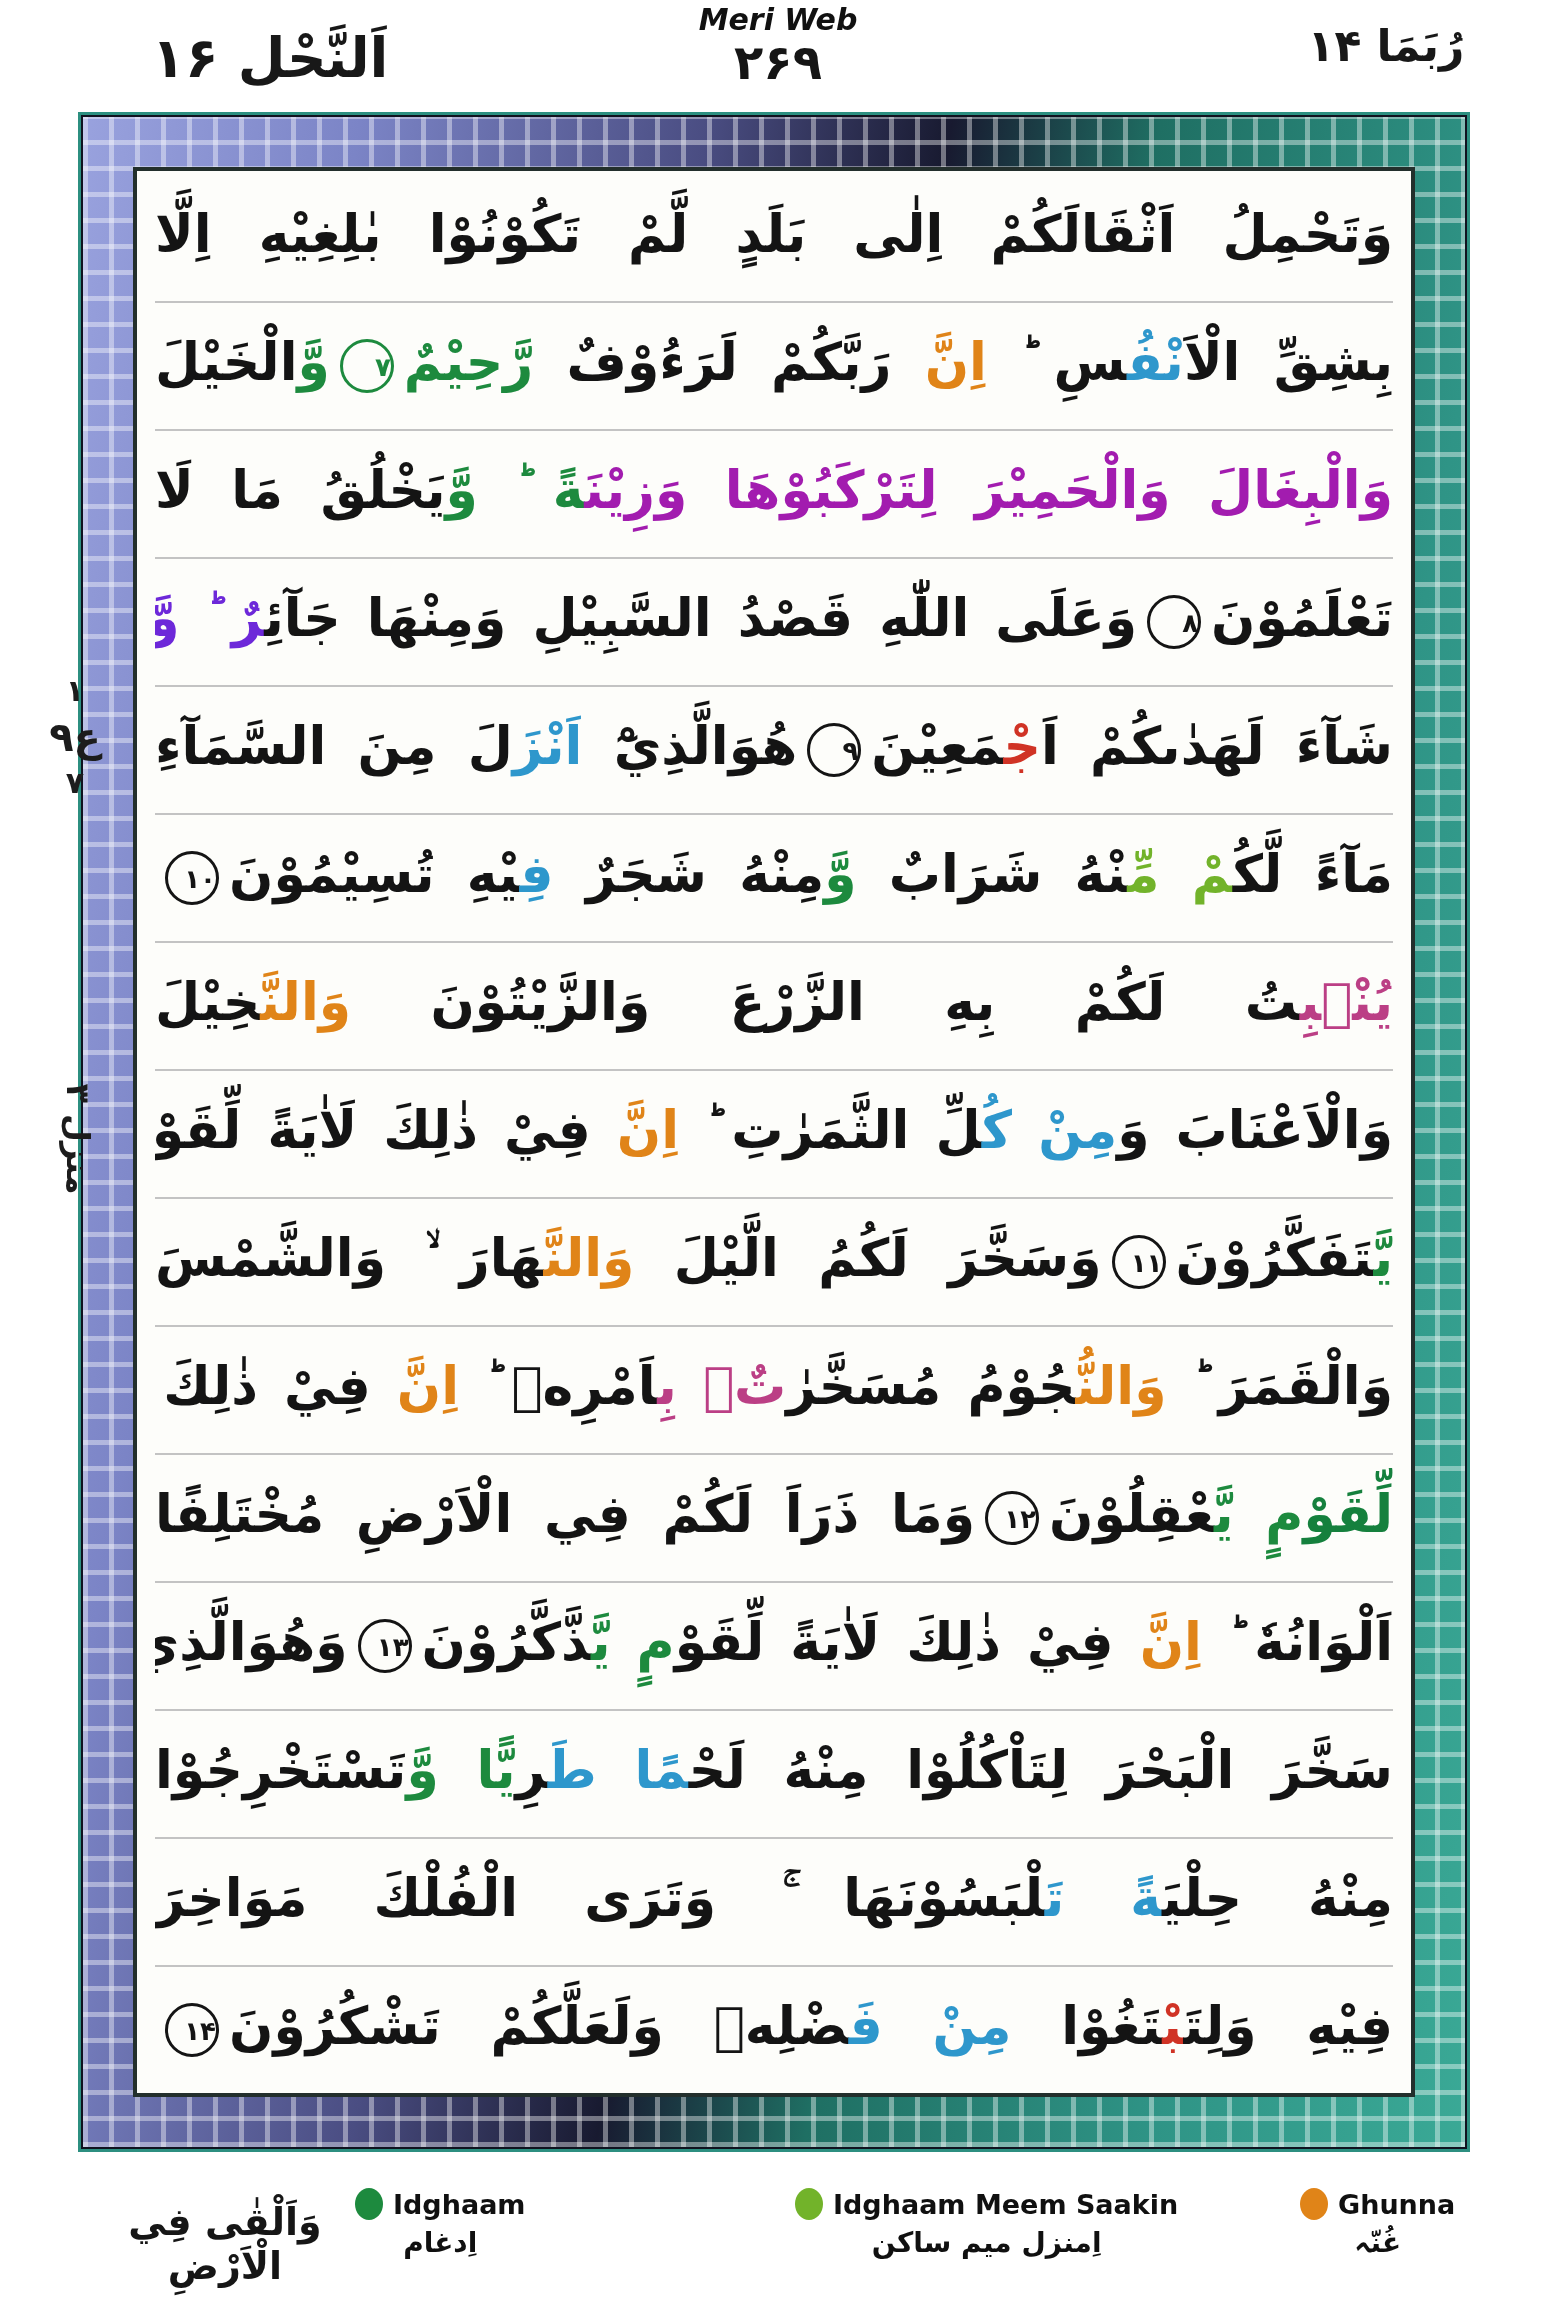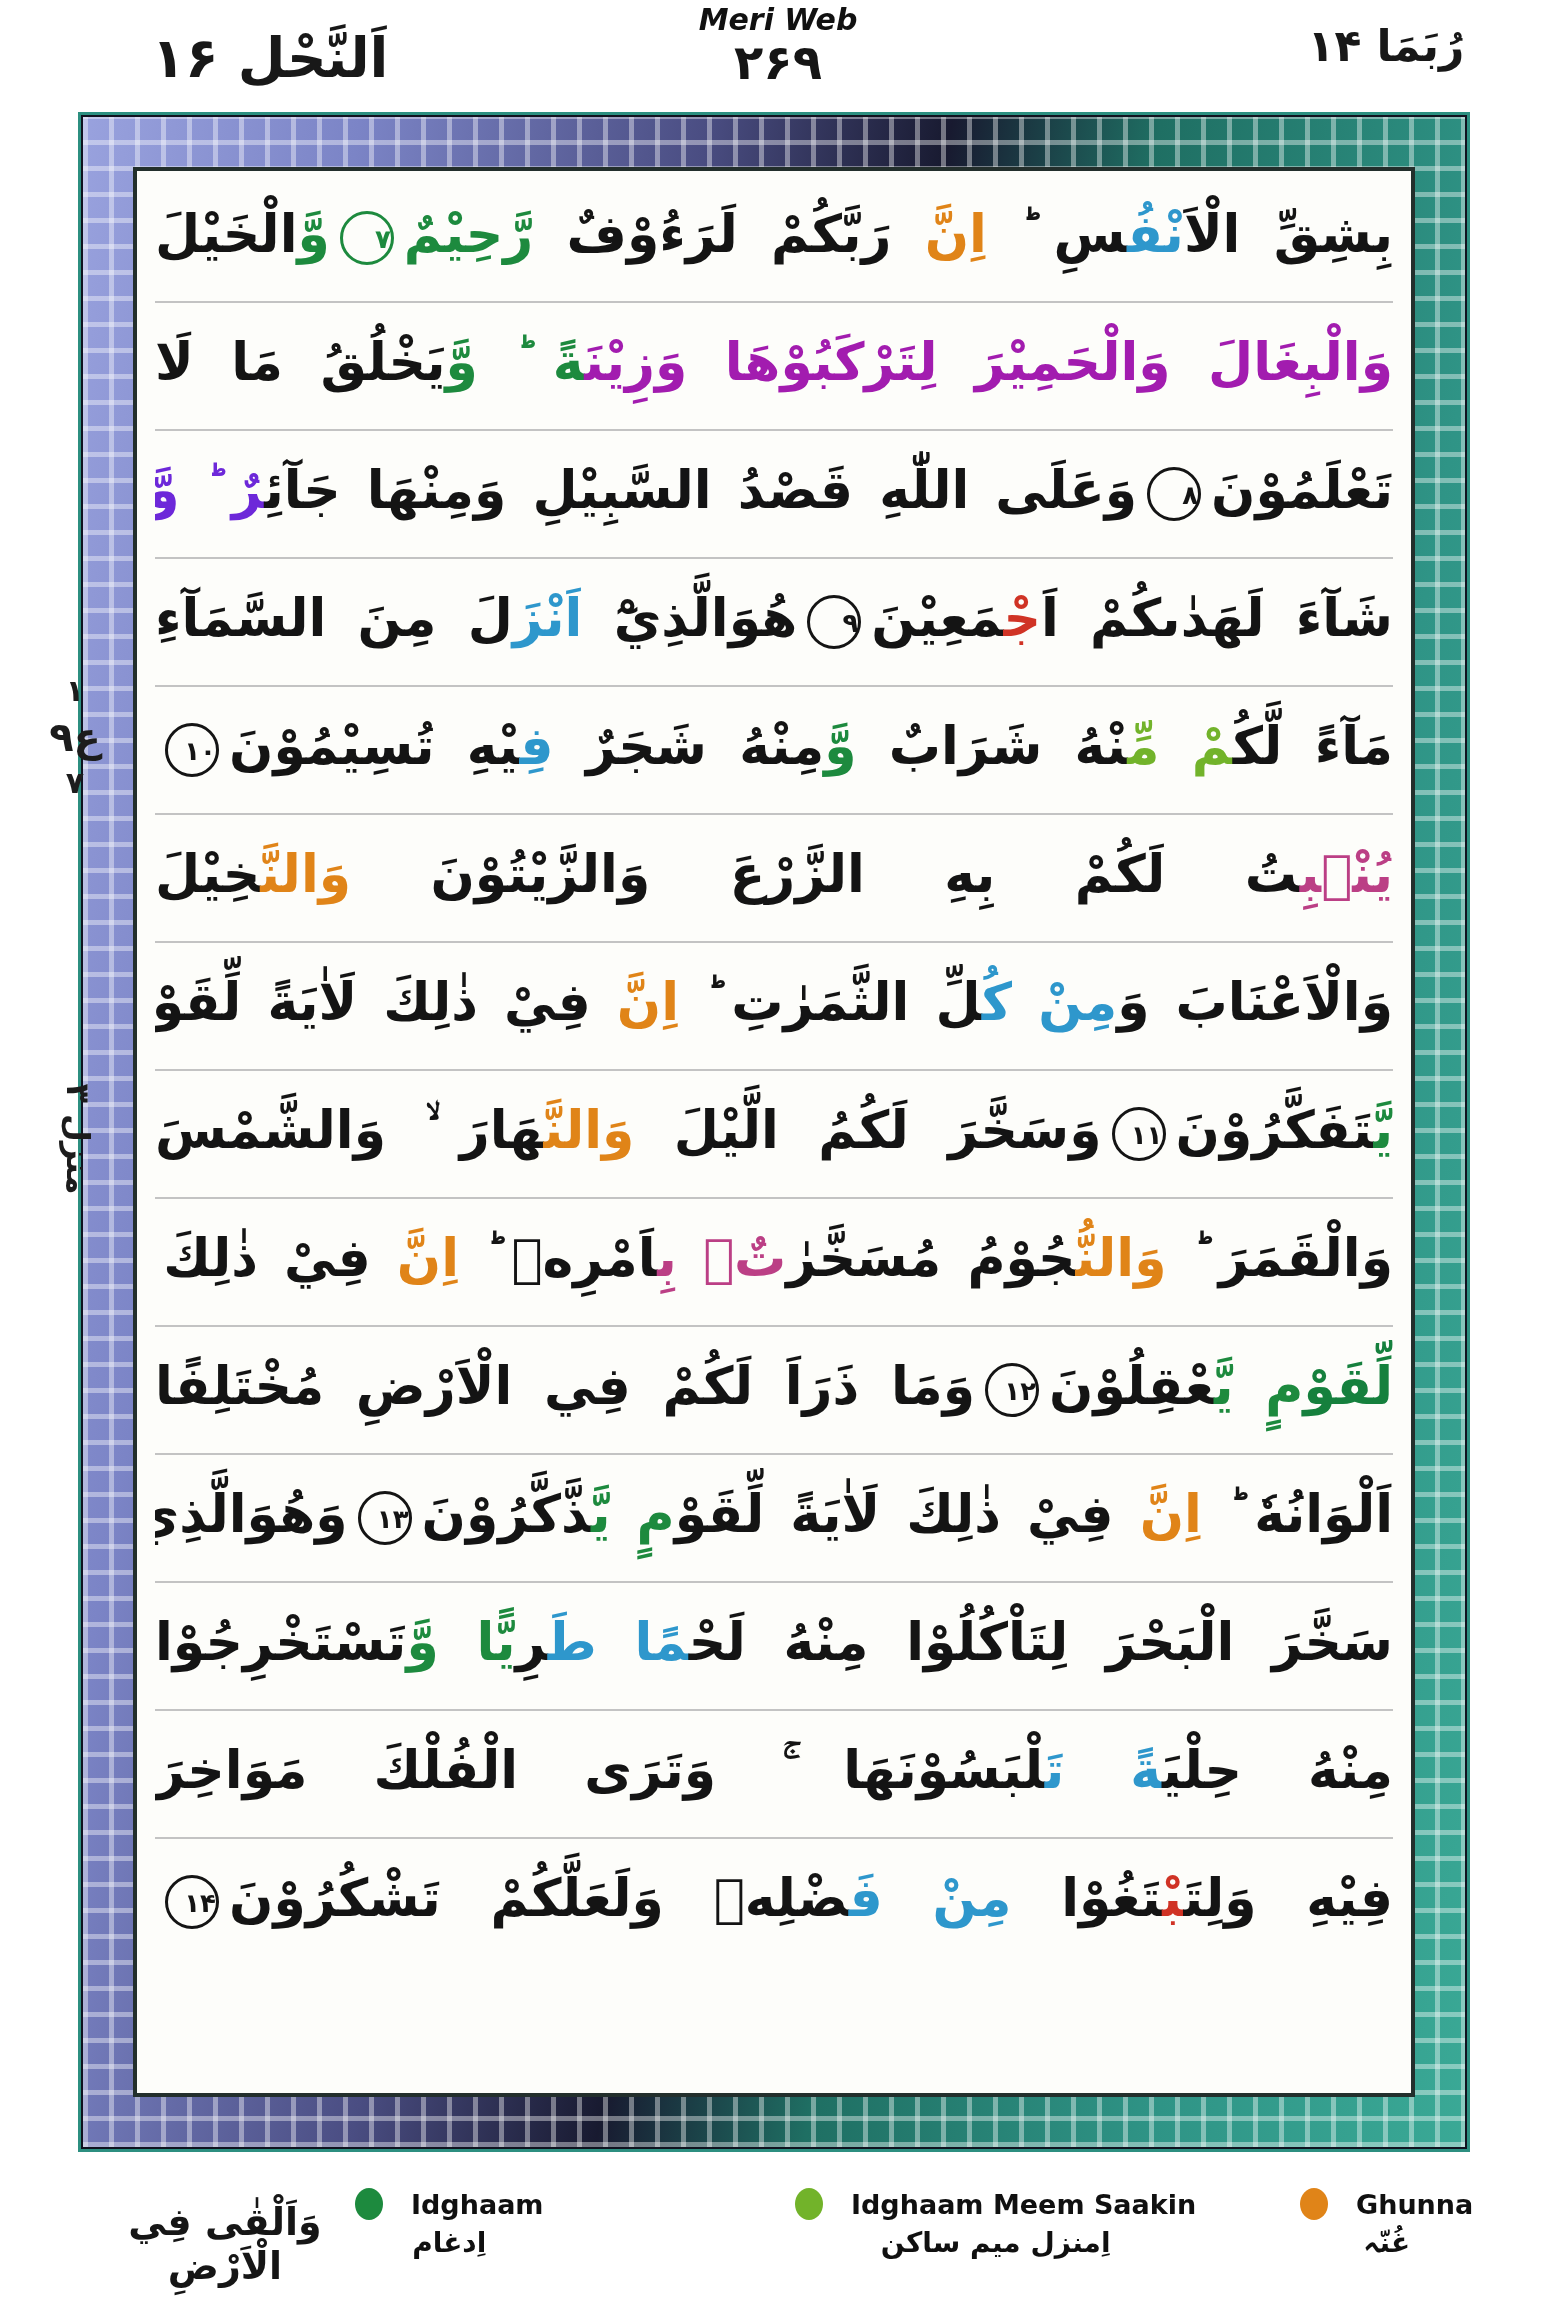--- a/index.html
+++ b/index.html
@@ -64,37 +64,38 @@
     position:absolute;left:18px;top:1120px;width:120px;text-align:center;
     font-size:32px;font-weight:bold;color:#1c1c1c;
     transform:rotate(90deg);transform-origin:center center;
   }
   
   .catchword{
     position:absolute;left:100px;top:2200px;width:250px;text-align:center;
     font-size:38px;font-weight:bold;color:#161616;
   }
   .legend-item{position:absolute;top:2188px;text-align:center;}
-  .legend-row{display:flex;align-items:center;gap:28px;justify-content:flex-start;}
+  .legend-row{display:flex;align-items:center;gap:10px;justify-content:flex-start;}
   .legend-dot{width:28px;height:32px;border-radius:50%;flex:0 0 auto;}
   .legend-name{font-size:27px;font-weight:bold;color:#101010;white-space:nowrap;}
   .legend-urdu{font-size:28px;font-weight:bold;color:#101010;margin-top:6px;}
 </style>
 </head>
 <body>
 
 <div class="watermark">Meri Web</div>
 <div class="hdr-surah" dir="rtl">اَلنَّحْل ۱۶</div>
 <div class="hdr-page">۲۶۹</div>
 <div class="hdr-juz" dir="rtl">رُبَمَا ۱۴</div>
 
 <div class="frame-outer">
   <div class="frame-band">
     <div class="frame-inner">
       <div id="quran-lines" dir="rtl">
+          <div class="qline" dir="rtl"><span style="color: rgb(20, 20, 20);">وَتَحْمِلُ اَثْقَالَكُمْ اِلٰى بَلَدٍ لَّمْ تَكُوْنُوْا بٰلِغِيْهِ اِلَّا</span></div>
           <div class="qline" dir="rtl"><span style="color: rgb(20, 20, 20);">بِشِقِّ الْاَ</span><span style="color: rgb(46, 151, 204);">نْفُ</span><span style="color: rgb(20, 20, 20);">سِ ؕ </span><span style="color: rgb(224, 132, 24);">اِنَّ</span><span style="color: rgb(20, 20, 20);"> رَبَّكُمْ لَرَءُوْفٌ </span><span style="color: rgb(29, 138, 62);">رَّحِيْمٌ</span><span class="ayah" style="color: rgb(29, 138, 62); border-color: rgb(29, 138, 62);">۷</span><span style="color: rgb(29, 138, 62);">وَّ</span><span style="color: rgb(20, 20, 20);">الْخَيْلَ</span></div>
           <div class="qline" dir="rtl"><span style="color: #a21caf;">وَالْبِغَالَ وَالْحَمِيْرَ لِتَرْكَبُوْهَا وَزِيْنَ</span><span style="color: rgb(29, 138, 62);">ةً ؕ وَّ</span><span style="color: rgb(20, 20, 20);">يَخْلُقُ مَا لَا</span></div>
           <div class="qline" dir="rtl"><span style="color: rgb(20, 20, 20);">تَعْلَمُوْنَ</span><span class="ayah" style="color: rgb(20, 20, 20); border-color: rgb(20, 20, 20);">۸</span><span style="color: rgb(20, 20, 20);">وَعَلَى اللّٰهِ قَصْدُ السَّبِيْلِ وَمِنْهَا جَآئِ</span><span style="color: #6d28d9;">رٌ ؕ وَّ</span></div>
           <div class="qline" dir="rtl"><span style="color: rgb(20, 20, 20);">شَآءَ لَهَدٰىكُمْ اَ</span><span style="color: rgb(208, 51, 37);">جْ</span><span style="color: rgb(20, 20, 20);">مَعِيْنَ</span><span class="ayah" style="color: rgb(20, 20, 20); border-color: rgb(20, 20, 20);">۹</span><span style="color: rgb(20, 20, 20);">هُوَالَّذِيْٓ </span><span style="color: rgb(46, 151, 204);">اَنْزَ</span><span style="color: rgb(20, 20, 20);">لَ مِنَ السَّمَآءِ</span></div>
           <div class="qline" dir="rtl"><span style="color: rgb(20, 20, 20);">مَآءً لَّكُ</span><span style="color: rgb(114, 179, 42);">مْ مِّ</span><span style="color: rgb(20, 20, 20);">نْهُ شَرَابٌ </span><span style="color: rgb(29, 138, 62);">وَّ</span><span style="color: rgb(20, 20, 20);">مِنْهُ شَجَرٌ </span><span style="color: rgb(46, 151, 204);">فِ</span><span style="color: rgb(20, 20, 20);">يْهِ تُسِيْمُوْنَ</span><span class="ayah" style="color: rgb(20, 20, 20); border-color: rgb(20, 20, 20);">۱۰</span></div>
           <div class="qline" dir="rtl"><span style="color: rgb(187, 63, 133);">يُنْۢبِ</span><span style="color: rgb(20, 20, 20);">تُ لَكُمْ بِهِ الزَّرْعَ وَالزَّيْتُوْنَ </span><span style="color: rgb(224, 132, 24);">وَالنَّ</span><span style="color: rgb(20, 20, 20);">خِيْلَ</span></div>
           <div class="qline" dir="rtl"><span style="color: rgb(20, 20, 20);">وَالْاَعْنَابَ وَ</span><span style="color: rgb(46, 151, 204);">مِنْ كُ</span><span style="color: rgb(20, 20, 20);">لِّ الثَّمَرٰتِ ؕ </span><span style="color: rgb(224, 132, 24);">اِنَّ</span><span style="color: rgb(20, 20, 20);"> فِيْ ذٰلِكَ لَاٰيَةً لِّقَوْ</span></div>
           <div class="qline" dir="rtl"><span style="color: rgb(29, 138, 62);">يَّ</span><span style="color: rgb(20, 20, 20);">تَفَكَّرُوْنَ</span><span class="ayah" style="color: rgb(20, 20, 20); border-color: rgb(20, 20, 20);">۱۱</span><span style="color: rgb(20, 20, 20);">وَسَخَّرَ لَكُمُ الَّيْلَ </span><span style="color: rgb(224, 132, 24);">وَالنَّ</span><span style="color: rgb(20, 20, 20);">هَارَ ۙ وَالشَّمْسَ</span></div>
           <div class="qline" dir="rtl"><span style="color: rgb(20, 20, 20);">وَالْقَمَرَ ؕ </span><span style="color: rgb(224, 132, 24);">وَالنُّ</span><span style="color: rgb(20, 20, 20);">جُوْمُ مُسَخَّرٰ</span><span style="color: rgb(187, 63, 133);">تٌۢ بِ</span><span style="color: rgb(20, 20, 20);">اَمْرِهٖ ؕ </span><span style="color: rgb(224, 132, 24);">اِنَّ</span><span style="color: rgb(20, 20, 20);"> فِيْ ذٰلِكَ لَاٰيٰتٍ</span></div>
           <div class="qline" dir="rtl"><span style="color: #15803d;">لِّقَوْ</span><span style="color: rgb(29, 138, 62);">مٍ يَّ</span><span style="color: rgb(20, 20, 20);">عْقِلُوْنَ</span><span class="ayah" style="color: rgb(20, 20, 20); border-color: rgb(20, 20, 20);">۱۲</span><span style="color: rgb(20, 20, 20);">وَمَا ذَرَاَ لَكُمْ فِي الْاَرْضِ مُخْتَلِفًا</span></div>

